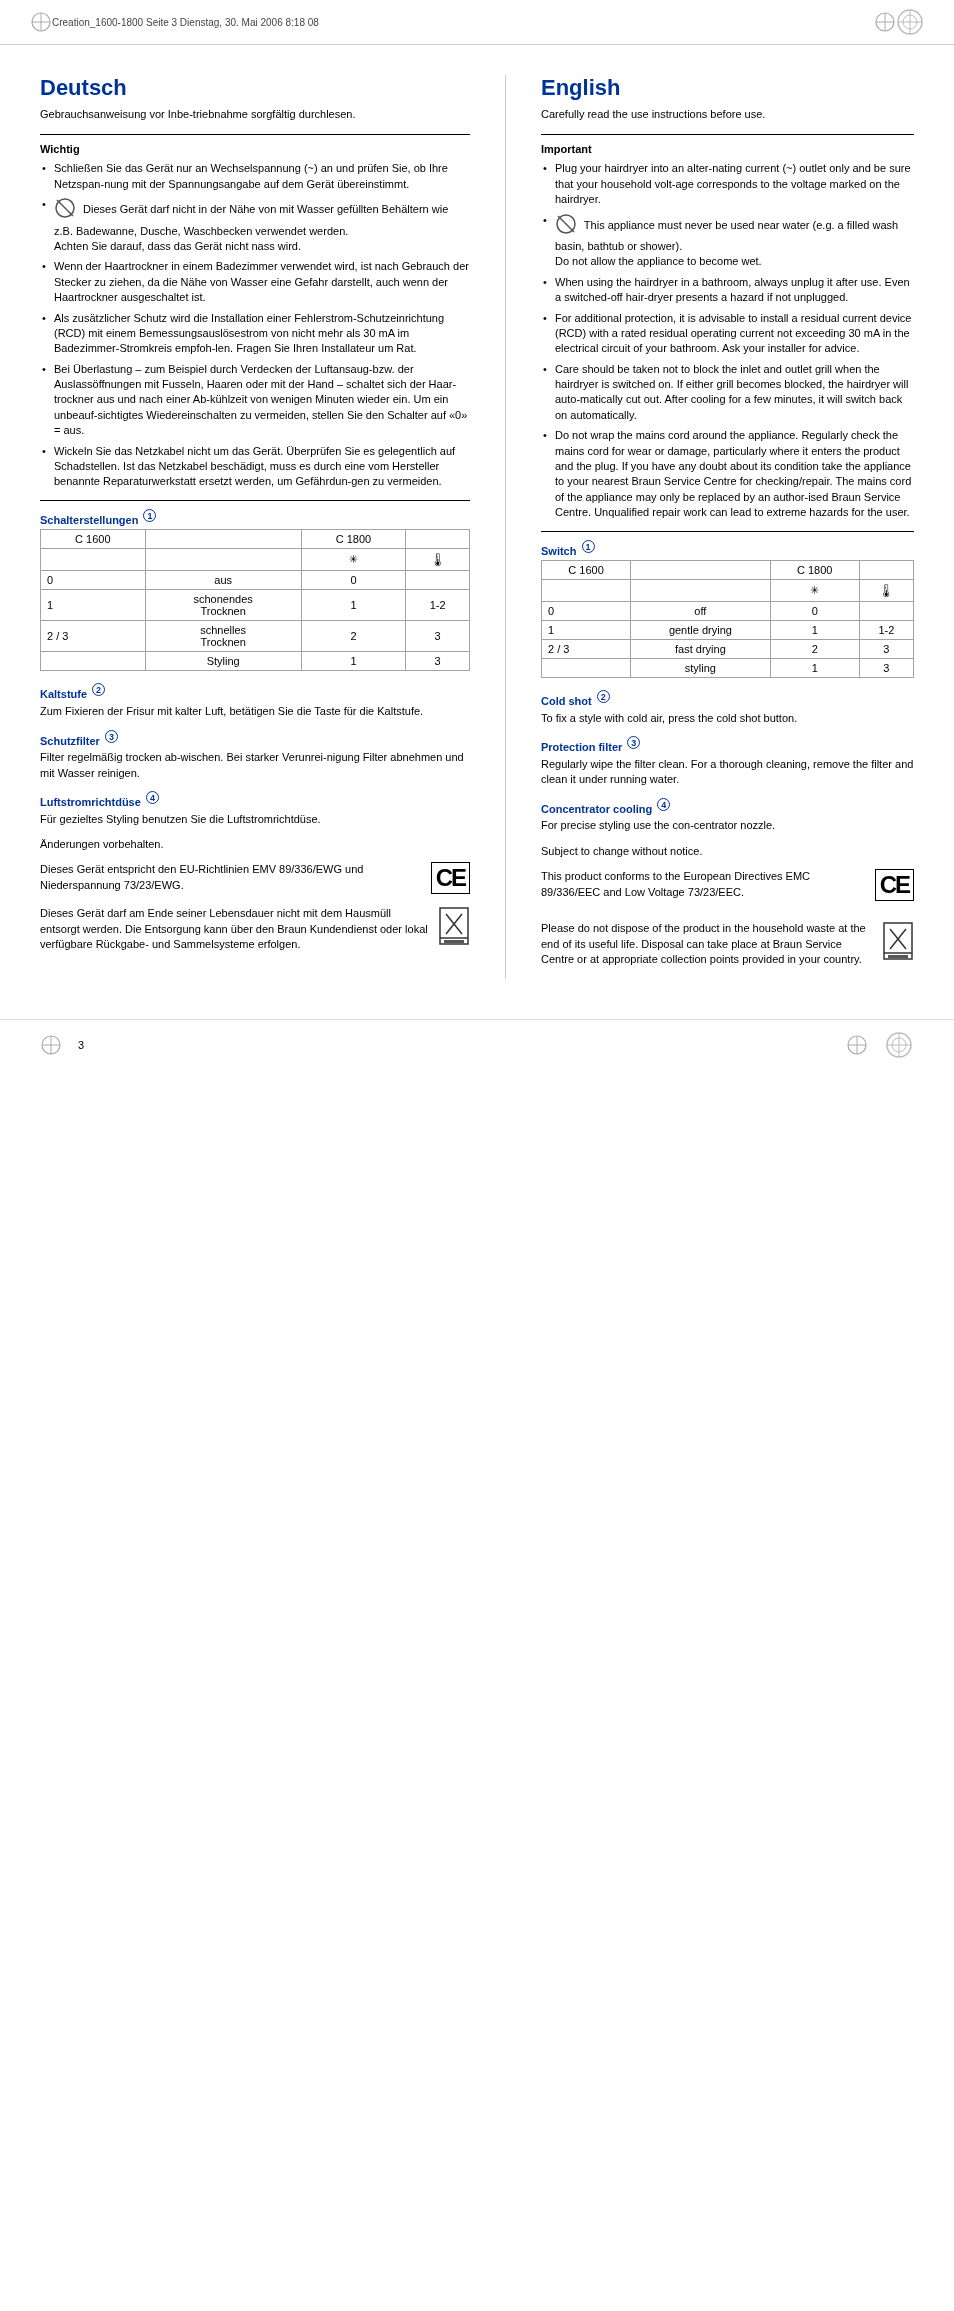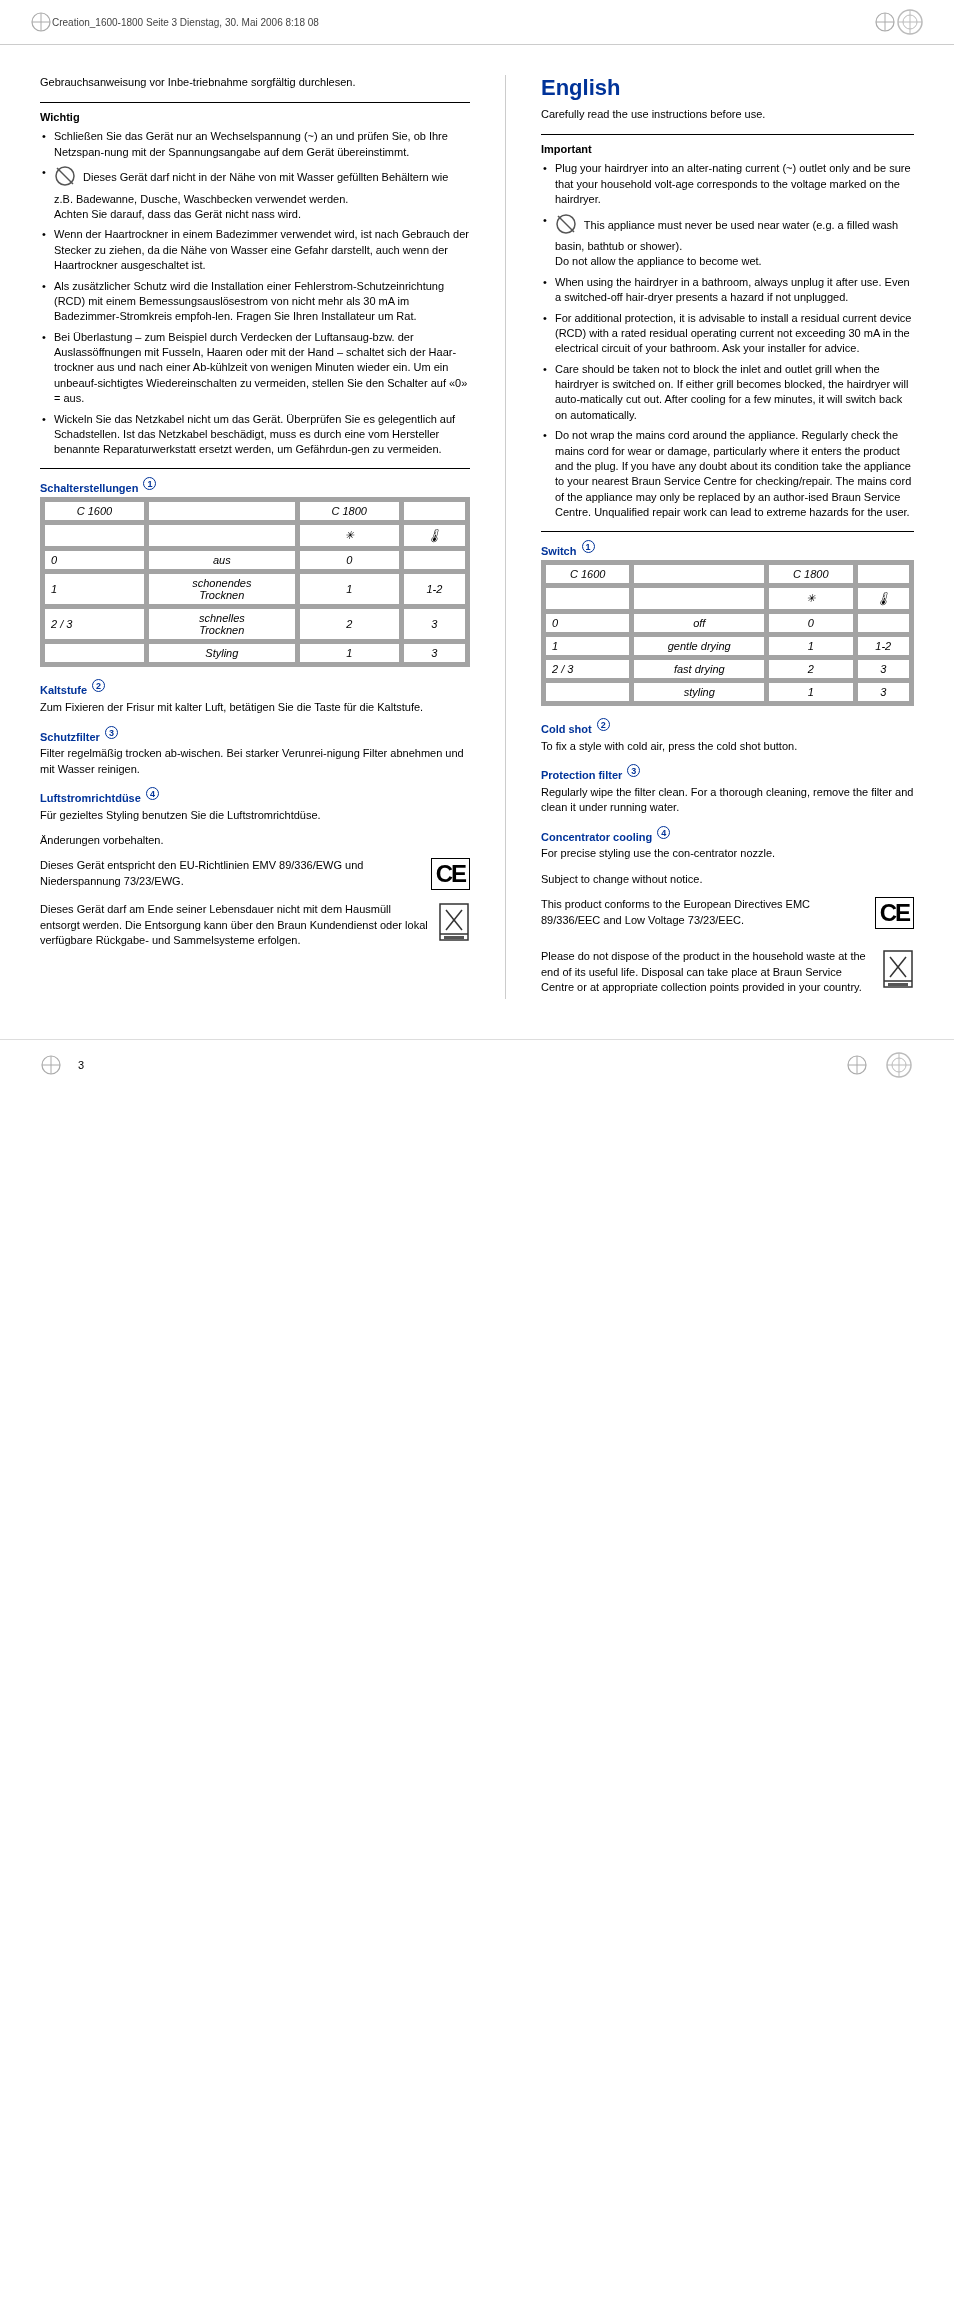--- a/index.html
+++ b/index.html
@@ -78,24 +78,23 @@
       top: 0;
     }
     
     .switch-table {
       width: 100%;
       border-collapse: collapse;
       margin-bottom: 12px;
       font-size: 11px;
     }
     .switch-table th, .switch-table td {
-      border: 5px solid #a3a3a3;
+      border: 1px solid #a3a3a3;
       padding: 3px 6px;
       text-align: center;
-      font-style: italic;
     }
     .switch-table th {
       font-weight: normal;
       background: #fff;
     }
     .switch-table td:first-child {
       text-align: left;
     }
     .subsection-title {
       font-size: 11px;
@@ -163,20 +162,21 @@
         <line x1="14" y1="2" x2="14" y2="26" stroke="#bbb" stroke-width="1"></line>
         <line x1="2" y1="14" x2="26" y2="14" stroke="#bbb" stroke-width="1"></line>
       </svg>
     </div>
   </div>
 
   <div class="page-content">
 
     <div class="col-left">
 
+      <h1 class="lang-title">Deutsch</h1>
       <p class="intro-text">Gebrauchsanweisung vor Inbe-triebnahme sorgfältig durchlesen.</p>
 
       <div class="section-divider"></div>
       <h2 class="section-title">Wichtig</h2>
 
       <ul class="bullet-list">
         <li>Schließen Sie das Gerät nur an Wechselspannung (~) an und prüfen Sie, ob Ihre Netzspan-nung mit der Spannungsangabe auf dem Gerät übereinstimmt.</li>
         <li>
           <span style="display:inline-block;vertical-align:middle;margin-right:4px;">
             <svg width="22" height="22">
@@ -374,21 +374,21 @@
       </div>
       <p class="subsection-body">For precise styling use the con-centrator nozzle.</p>
 
       <p class="subsection-body">Subject to change without notice.</p>
 
       <div style="display:flex;align-items:flex-start;margin-bottom:20px;">
         <p class="subsection-body" style="flex:1;margin-bottom:0">This product conforms to the European Directives EMC 89/336/EEC and Low Voltage 73/23/EEC.</p>
         <span class="ce-mark">CE</span>
       </div>
 
-      <div style="display:flex;align-items:flex-start;margin-bottom:4px;">
+      <div style="display:flex;align-items:flex-start;margin-bottom:12px;">
         <p class="subsection-body" style="flex:1;margin-bottom:0">Please do not dispose of the product in the household waste at the end of its useful life. Disposal can take place at Braun Service Centre or at appropriate collection points provided in your country.</p>
         <span style="margin-left:6px;flex-shrink:0;">
           <svg width="32" height="40" viewBox="0 0 32 40">
             <rect x="2" y="2" width="28" height="36" fill="#fff" stroke="#333" stroke-width="1.5"></rect>
             <line x1="2" y1="32" x2="30" y2="32" stroke="#333" stroke-width="1.5"></line>
             <rect x="6" y="34" width="20" height="3" fill="#555"></rect>
             <line x1="8" y1="8" x2="24" y2="28" stroke="#333" stroke-width="1.5"></line>
             <line x1="24" y1="8" x2="8" y2="28" stroke="#333" stroke-width="1.5"></line>
           </svg>
         </span>

